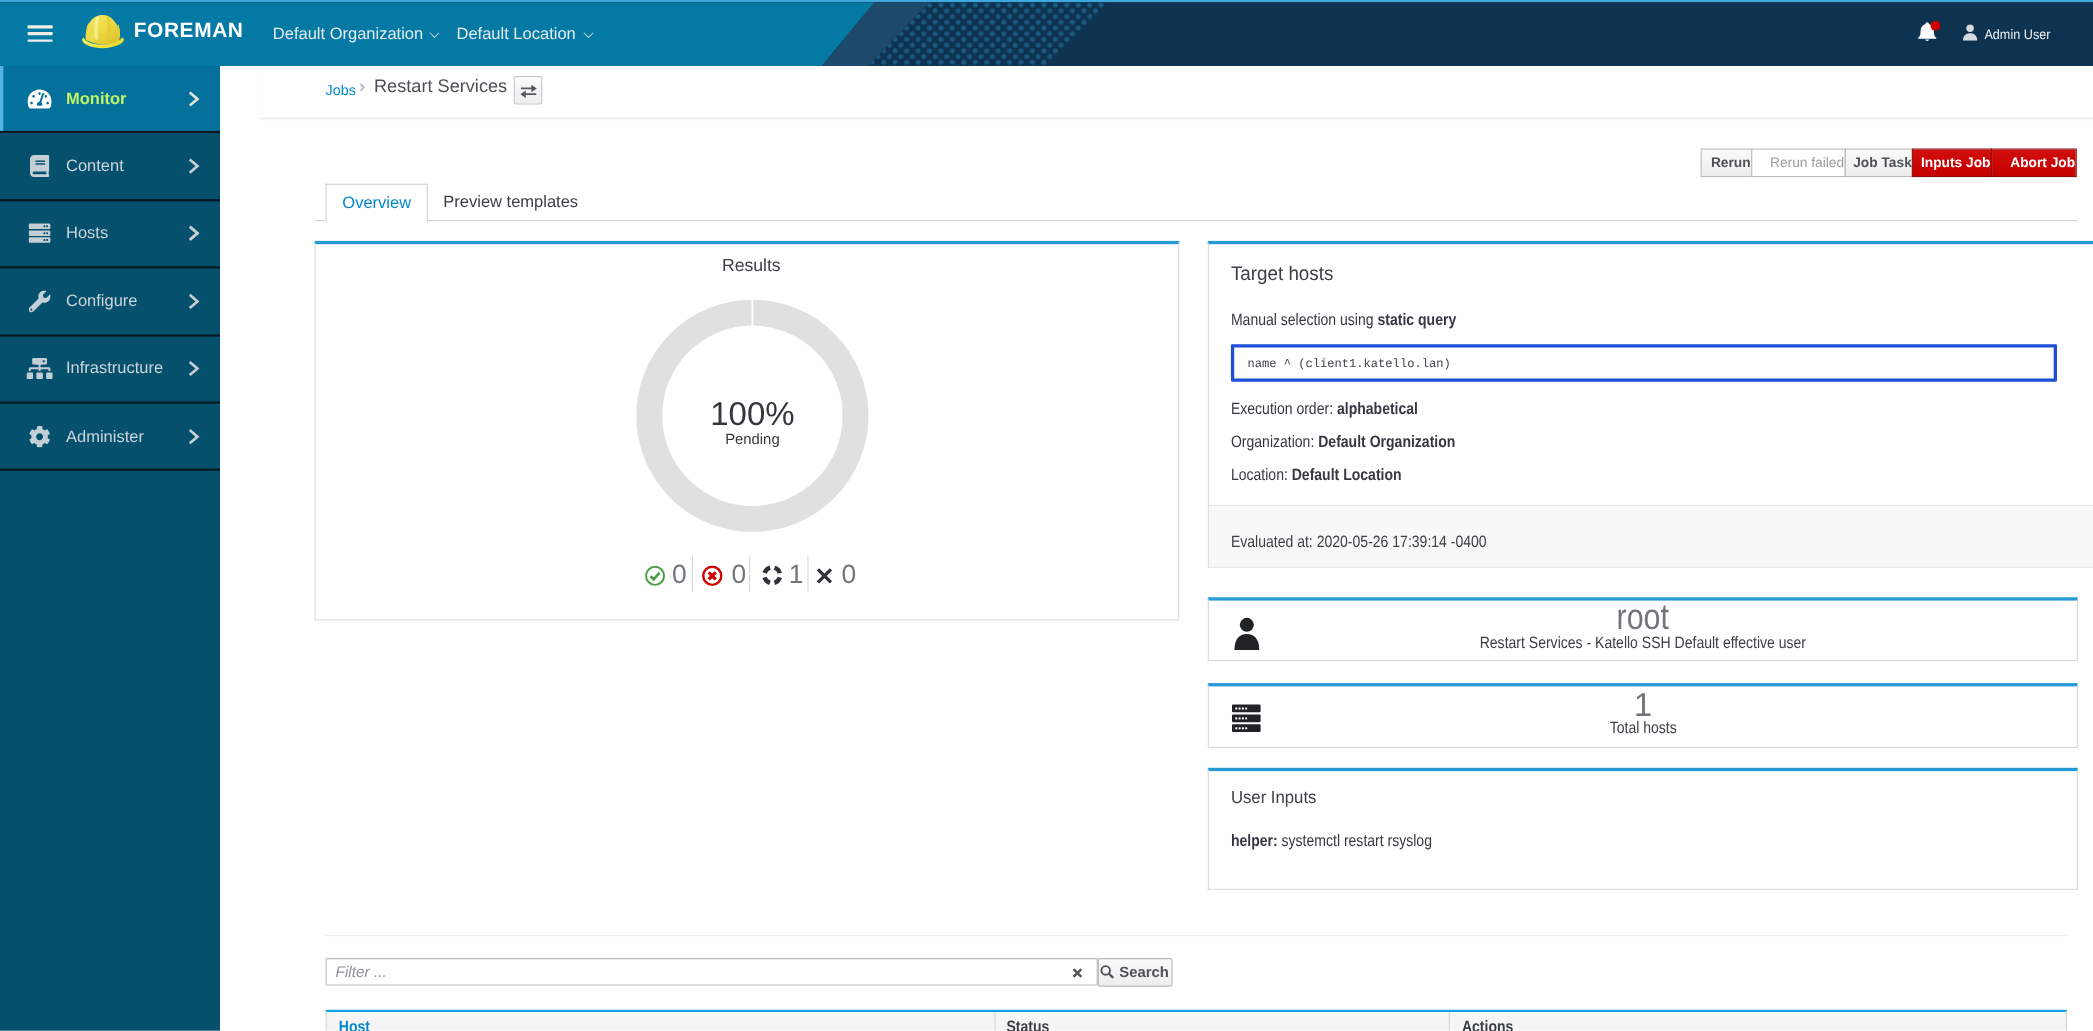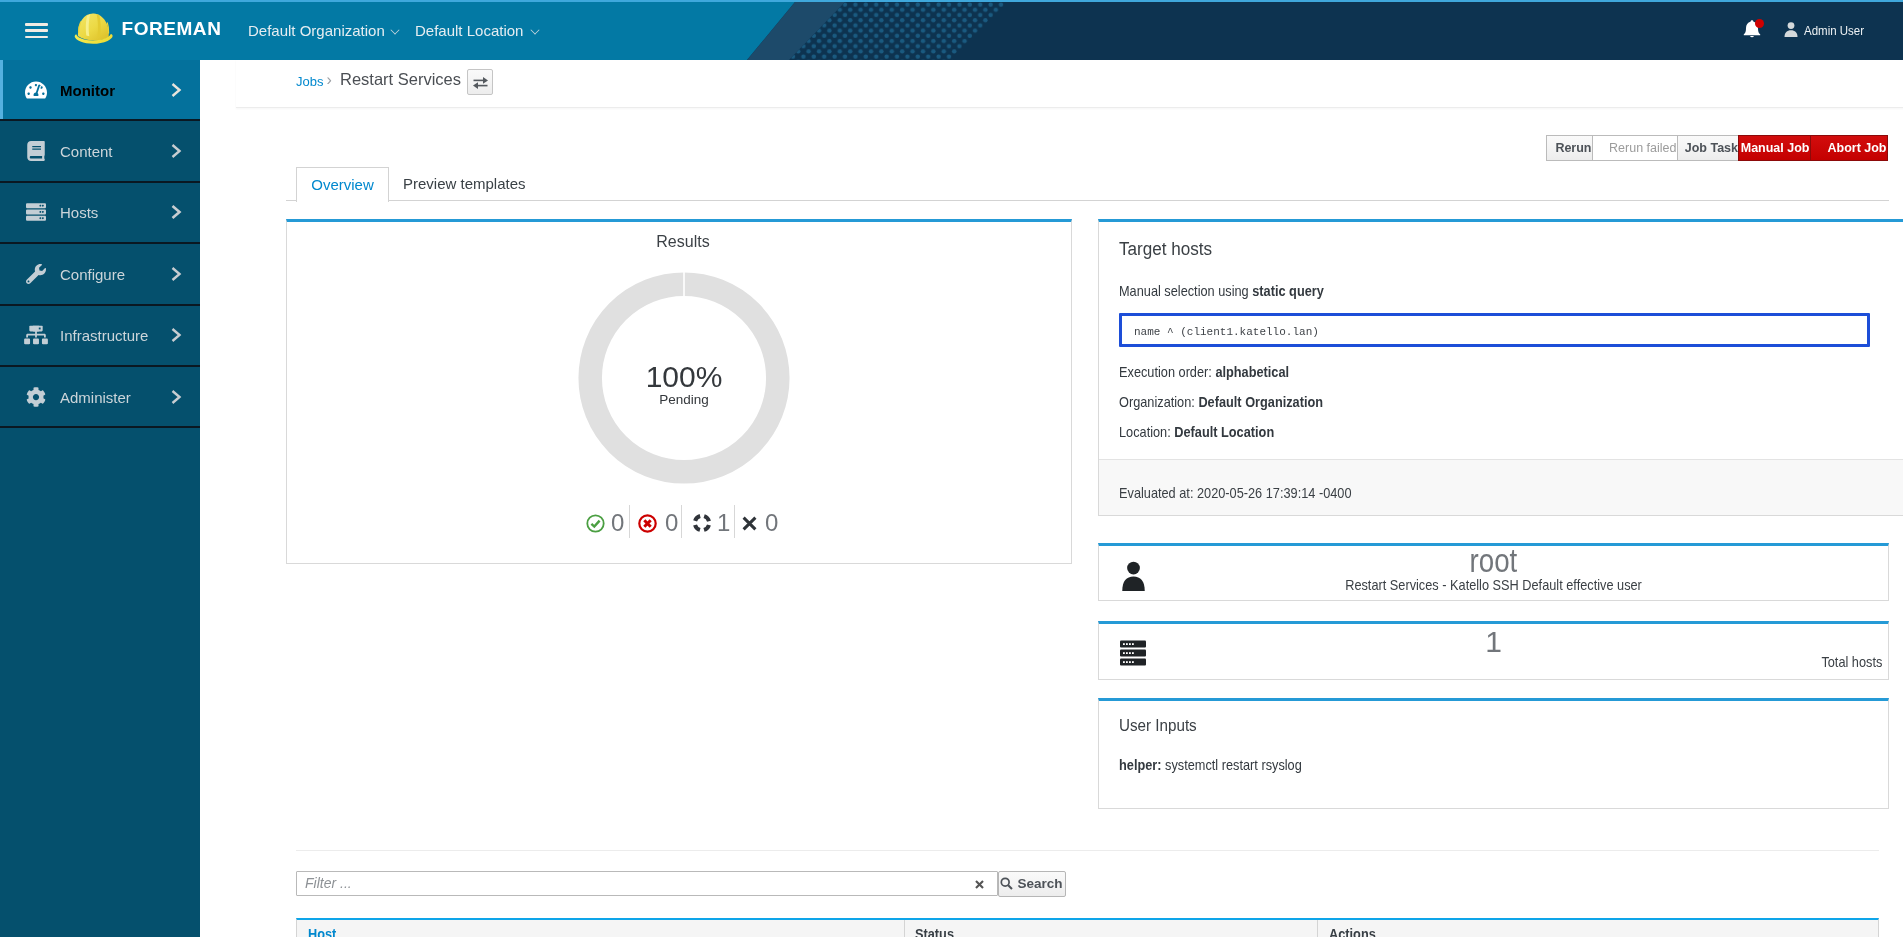--- a/index.html
+++ b/index.html
@@ -6,21 +6,21 @@
   html,body { width:1903px; height:937px; overflow:hidden; background:#fff;
     font-family:"Liberation Sans", sans-serif; }
   .abs { position:absolute; }
   #navbar { position:absolute; left:0; top:0; width:1903px; height:60px; background:#0d3350; }
   #hairline { position:absolute; left:0; top:0; width:1903px; height:2px; background:#3fa8dc; }
   #sidebar { position:absolute; left:0; top:60px; width:200px; height:877px; background:#05506d; }
   .navitem { position:relative; width:200px; height:61.4px; border-bottom:2px solid #0a1822; }
   .navitem .lbl { position:absolute; left:60px; top:50%; transform:translateY(-50%);
      font-size:15px; color:#ccd5da; }
   .navitem.active { background:#04719c; }
-  .navitem.active .lbl { color:#000000; font-weight:bold; }
+  .navitem.active .lbl { color:#bef264; font-weight:bold; }
   .navitem.active .bar { position:absolute; left:0; top:0; bottom:0; width:3px; background:#55b1e0; }
   .navitem .ico { position:absolute; left:36px; top:50%; transform:translate(-50%,-50%); }
   .navitem .chev { position:absolute; left:176px; top:50%; transform:translate(-50%,-50%); }
   #main { position:absolute; left:200px; top:60px; width:1703px; height:877px;margin-left:36px; }
   .card { position:absolute; background:#fff; border:1px solid #d9d9d9; border-top:3px solid #259ad6; }
   .btn { display:inline-block; height:26px; line-height:24px; text-align:right;
      font-size:12.5px; font-weight:bold; color:#4d5258; border:1px solid #bbb;
      background:linear-gradient(#fafafa,#ededed); vertical-align:top; }
   .btn.danger { color:#fff; background:linear-gradient(#d20d0d,#c40000); border-color:#8c0a0a; }
   .btn.disabled { color:#9c9c9c; background:#fff; }
@@ -161,21 +161,21 @@
       <path d="M10 0 L15 3.4 L10 6.8 Z" fill="#54595e"></path>
       <path d="M14.5 7.8 L4.5 7.8 L4.5 9.4 L14.5 9.4 Z" fill="#54595e"></path>
       <path d="M5 5.2 L0 8.6 L5 12 Z" fill="#54595e"></path>
     </svg>
   </div>
 
   <div class="abs" style="left:1309.5px;top:74.5px;display:flex">
     <div class="btn" style="width:47px">Rerun</div>
     <div class="btn disabled" style="width:86px;margin-left:-1px;font-weight:normal">Rerun failed</div>
     <div class="btn" style="width:62.5px;margin-left:-1px">Job Task</div>
-    <div class="btn danger" style="width:72.5px;margin-left:-1px">Manual Job</div>
+    <div class="btn danger" style="width:72.5px;margin-left:-1px">Inputs Job</div>
     <div class="btn danger" style="width:78px;margin-left:-1px">Abort Job</div>
   </div>
 
   <div class="abs" style="left:50px;top:107px;width:1603px;height:33.5px;border-bottom:1px solid #d3d3d3"></div>
   <div class="abs" style="left:60px;top:107px;width:93px;height:34.5px;background:#fff;border:1px solid #d3d3d3;border-bottom:none;text-align:center;line-height:33px;font-size:15px;color:#0088ce">Overview</div>
   <div class="abs" style="left:167px;top:107px;height:33px;line-height:33px;font-size:15px;color:#3a4146;white-space:nowrap">Preview templates</div>
 
   <div class="card" style="left:50px;top:159px;width:786px;height:345px">
     <div style="text-align:center;margin-top:11px;font-size:16px;color:#3c4146;padding-left:8px">Results</div>
     <svg width="212" height="212" viewBox="0 0 212 212" style="position:absolute;left:291px;top:50px">
@@ -245,21 +245,21 @@
             <rect x="8" y="14.2" width="1.8" height="1.8"></rect>
             <rect x="11" y="14.2" width="1.8" height="1.8"></rect>
             <rect x="14" y="14.2" width="1.8" height="1.8"></rect>
         <rect x="5" y="23.2" width="1.8" height="1.8"></rect>
             <rect x="8" y="23.2" width="1.8" height="1.8"></rect>
             <rect x="11" y="23.2" width="1.8" height="1.8"></rect>
             <rect x="14" y="23.2" width="1.8" height="1.8"></rect>
       </g>
     </svg>
     <div style="text-align:center;margin-top:5.5px;font-size:30px;color:#72767b;line-height:26px">1</div>
-    <div style="text-align:right;font-size:15px;color:#3b4045;line-height:14px"><span class="sxc">Total hosts</span></div>
+    <div style="text-align:center;font-size:15px;color:#3b4045;line-height:14px"><span class="sxc">Total hosts</span></div>
   </div>
 
   <div class="card" style="left:862px;top:638px;width:791px;height:111px">
     <div style="margin:16px 0 0 20px;font-size:16px;color:#3b4045"><span class="sx" style="transform:scaleX(0.95)">User Inputs</span></div>
     <div style="margin:21px 0 0 20px;font-size:15px;color:#33393f"><span class="sx"><b>helper:</b> systemctl restart rsyslog</span></div>
   </div>
 
   <div class="abs" style="left:60px;top:790px;width:1583px;height:1px;background:#ececec"></div>
   <div class="abs" style="left:60px;top:811px;width:702px;height:25px;border:1px solid #b9b9b9;border-radius:1px;background:#fff">
     <div style="position:absolute;left:8px;top:3px;font-size:14px;font-style:italic;color:#8e9296">Filter ...</div>

